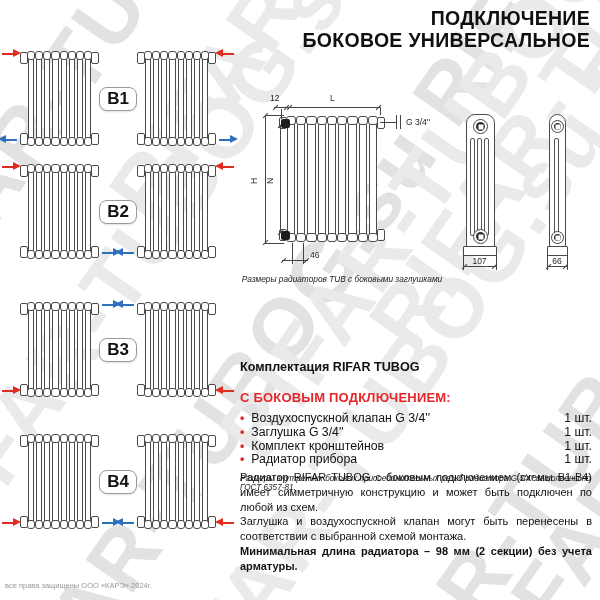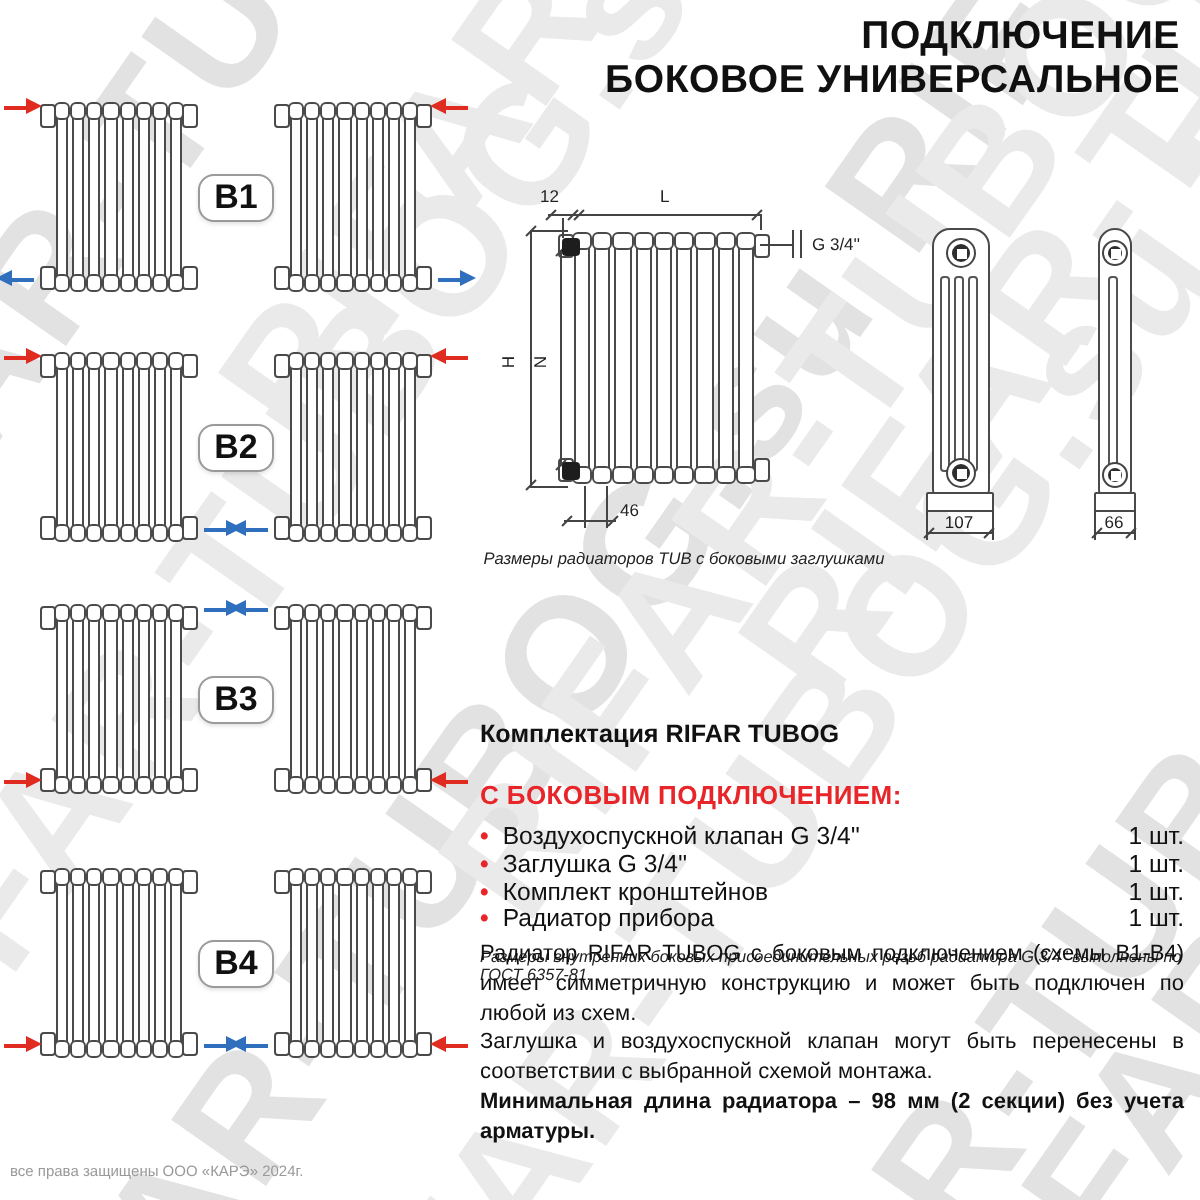--- a/index.html
+++ b/index.html
@@ -127,21 +127,21 @@
             <div class="tube"></div>
           </div>
           <div class="boss tl"></div>
           <div class="boss tr"></div>
           <div class="boss bl"></div>
           <div class="boss br"></div>
           <div class="arrow pos-top-right dir-left" style="color: rgb(224, 43, 32);"></div>
           <div class="arrow pos-bottom-right dir-right" style="color: rgb(47, 111, 190);"></div>
         </div>
       </div>
-      <div class="scheme" style="top: 175px;">
+      <div class="scheme" style="top: 163px;">
         <div class="rad" style="left: 25px;">
           <div class="tubes">
             <div class="tube"></div>
             <div class="tube"></div>
             <div class="tube"></div>
             <div class="tube"></div>
             <div class="tube"></div>
             <div class="tube"></div>
             <div class="tube"></div>
             <div class="tube"></div>

